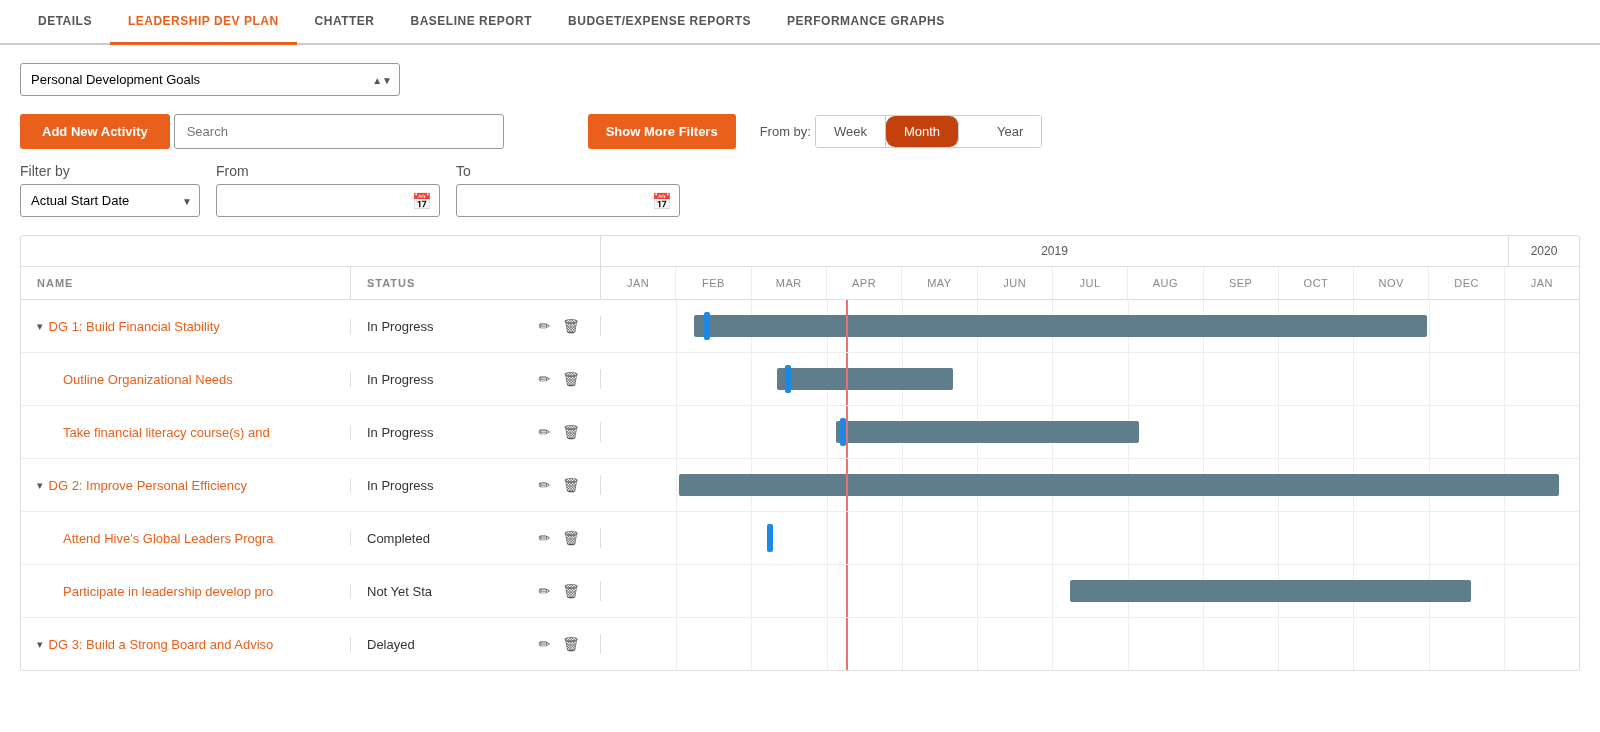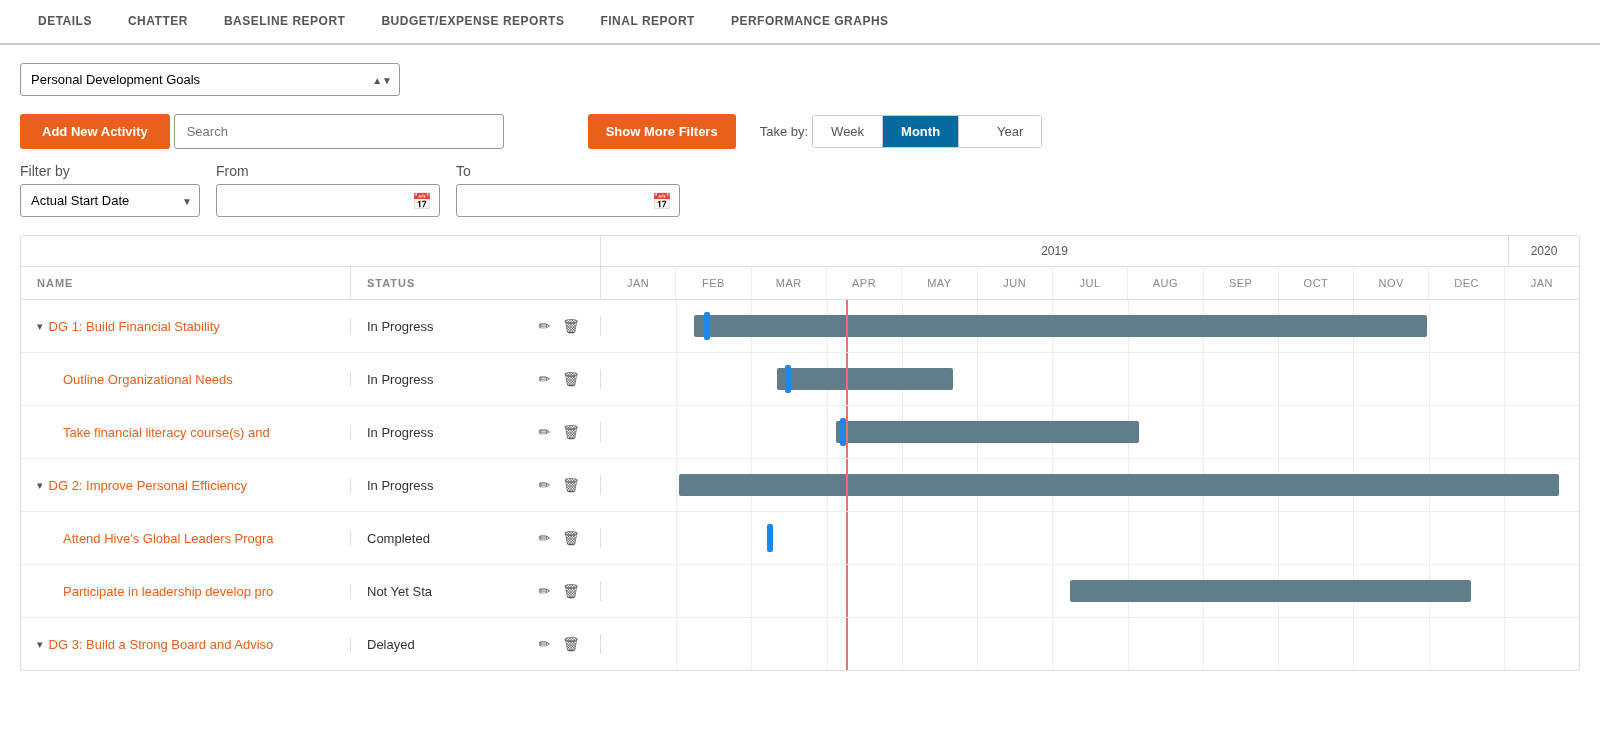--- a/index.html
+++ b/index.html
@@ -83,21 +83,21 @@
     .show-by-btn {
       padding: 8px 18px;
       font-size: 13px;
       cursor: pointer;
       background: #fff;
       color: #555;
       border: none;
       border-right: 1px solid #ccc;
     }
     .show-by-btn:last-child { border-right: none; margin-left: 20px; }
-    .show-by-btn.active { background: #0369a1; color: #fff; font-weight: 700; }
+    .show-by-btn.active { background: #c2410c; color: #fff; font-weight: 400; border-radius: 9px; }
 
     
     .filter-row { display: flex; align-items: flex-end; gap: 16px; margin-bottom: 18px; }
     .filter-group { display: flex; flex-direction: column; }
     .filter-label { font-size: 14px; color: #555; margin-bottom: 5px; }
     .filter-select-wrapper { position: relative; }
     .filter-select {
       padding: 8px 28px 8px 10px;
       border: 1px solid #999;
       border-radius: 3px;
@@ -271,41 +271,41 @@
       height: 28px;
       background: #1e88e5;
       border-radius: 2px;
     }
   </style>
 </head>
 <body>
 
 <div class="nav-tabs" id="nav-tabs">
     <div class="nav-tab">DETAILS</div>
+    <div class="nav-tab active">LEADERSHIP DEV PLAN</div>
     <div class="nav-tab">CHATTER</div>
     <div class="nav-tab">BASELINE REPORT</div>
     <div class="nav-tab">BUDGET/EXPENSE REPORTS</div>
-    <div class="nav-tab">FINAL REPORT</div>
     <div class="nav-tab">PERFORMANCE GRAPHS</div>
   </div>
 
 <div class="content">
 
   <div class="plan-select-wrapper">
     <select class="plan-select" id="plan-select"><option value="Personal Development Goals">Personal Development Goals</option><option value="Option 2">Option 2</option><option value="Option 3">Option 3</option></select>
     <span class="plan-select-arrow">▲▼</span>
   </div>
 
   <div class="toolbar-row">
     <button class="btn-add">Add New Activity</button>
     <div class="search-input-wrapper">
       <input class="search-input" type="text" id="search-input" placeholder="Search" style="">
     </div>
     <button class="btn-filters">Show More Filters</button>
-    <span class="show-by-label">Take by:</span>
+    <span class="show-by-label">From by:</span>
     <div class="show-by-btns" id="show-by-btns">
         <button class="show-by-btn">Week</button>
         <button class="show-by-btn active">Month</button>
         <button class="show-by-btn">Year</button>
       </div>
   </div>
 
   <div class="filter-row">
     <div class="filter-group">
       <span class="filter-label">Filter by</span>

